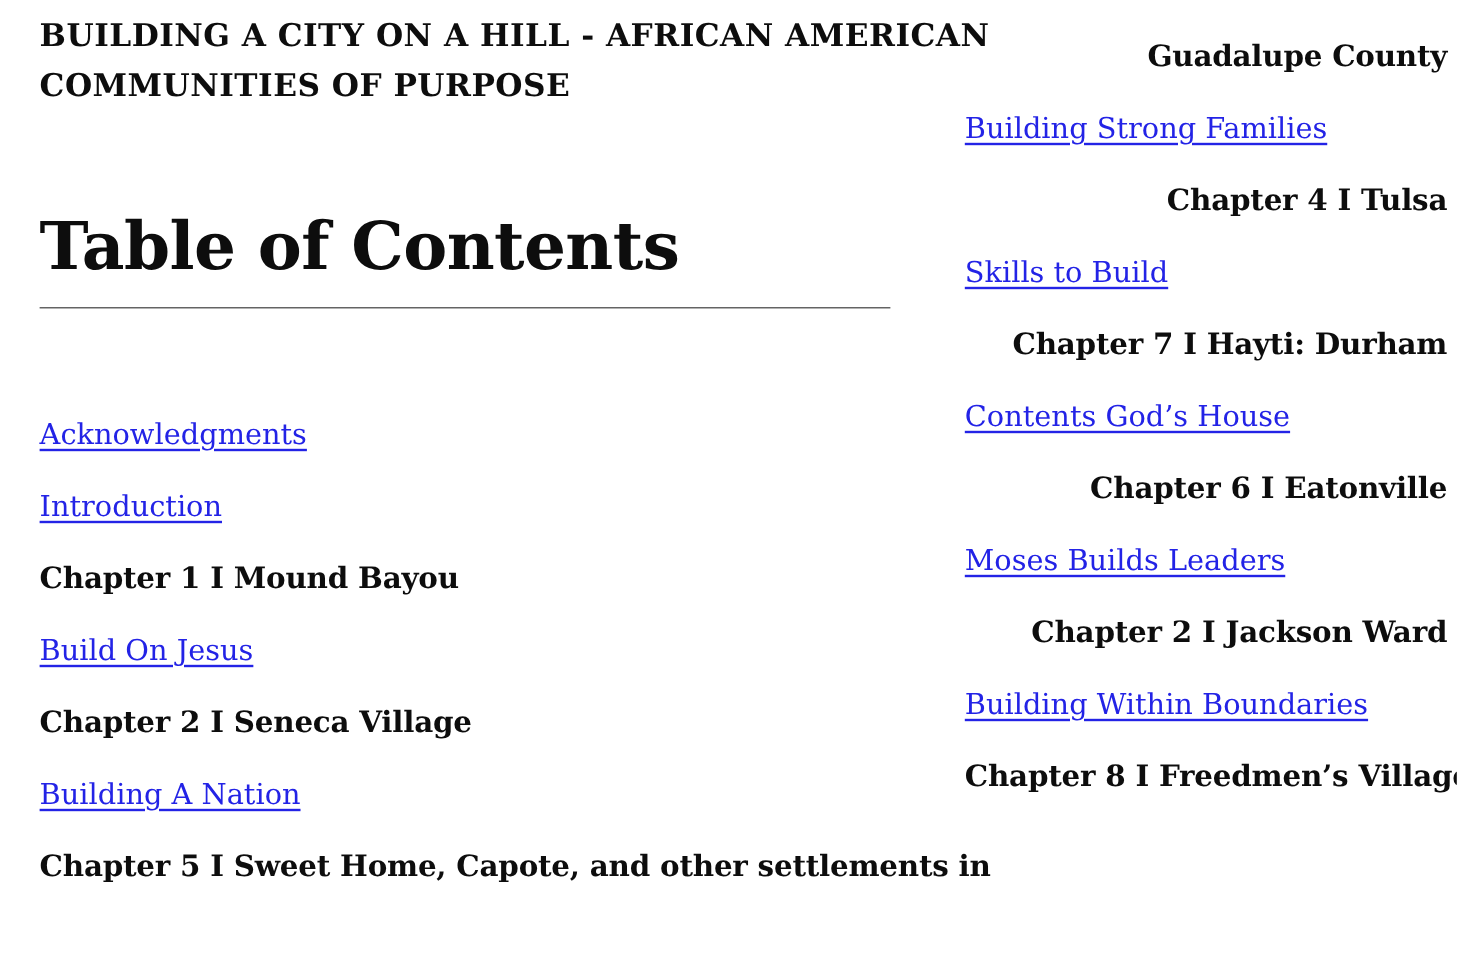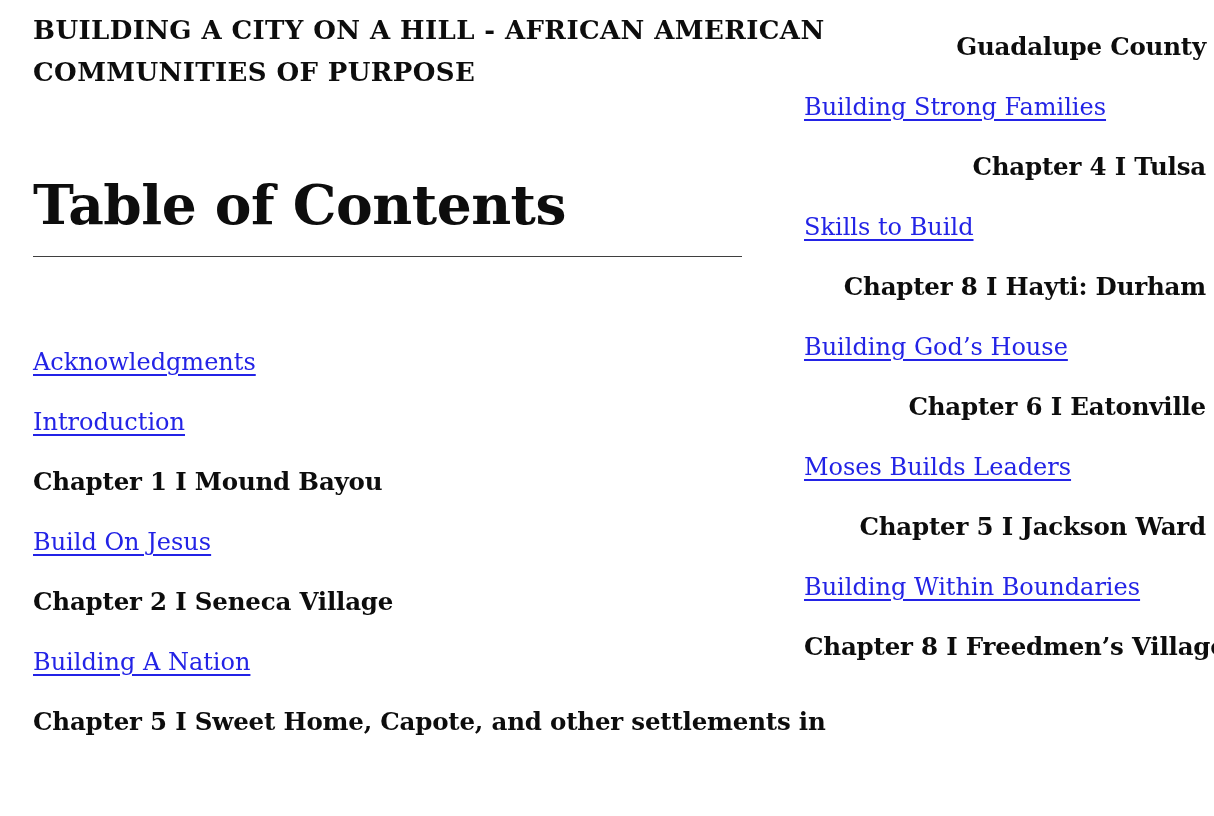--- a/index.html
+++ b/index.html
@@ -99,21 +99,21 @@
     <p class="toc-heading">Chapter 5 I Sweet Home, Capote, and other settlements in</p>
   </nav>
 </div>
 
 <div class="col col-right">
   <nav class="toc-list">
     <p class="toc-heading">Guadalupe County</p>
     <a class="toc-link">Building Strong Families</a>
     <p class="toc-heading">Chapter 4 I Tulsa</p>
     <a class="toc-link">Skills to Build</a>
-    <p class="toc-heading">Chapter 8 I Hayti: Durham</p>
-    <a class="toc-link">Building God’s House</a>
+    <p class="toc-heading">Chapter 7 I Hayti: Durham</p>
+    <a class="toc-link">Contents God’s House</a>
     <p class="toc-heading">Chapter 6 I Eatonville</p>
     <a class="toc-link">Moses Builds Leaders</a>
-    <p class="toc-heading">Chapter 5 I Jackson Ward</p>
+    <p class="toc-heading">Chapter 2 I Jackson Ward</p>
     <a class="toc-link">Building Within Boundaries</a>
     <p class="toc-heading">Chapter 8 I Freedmen’s Village</p>
   </nav>
 </div>
 
 </body></html>

